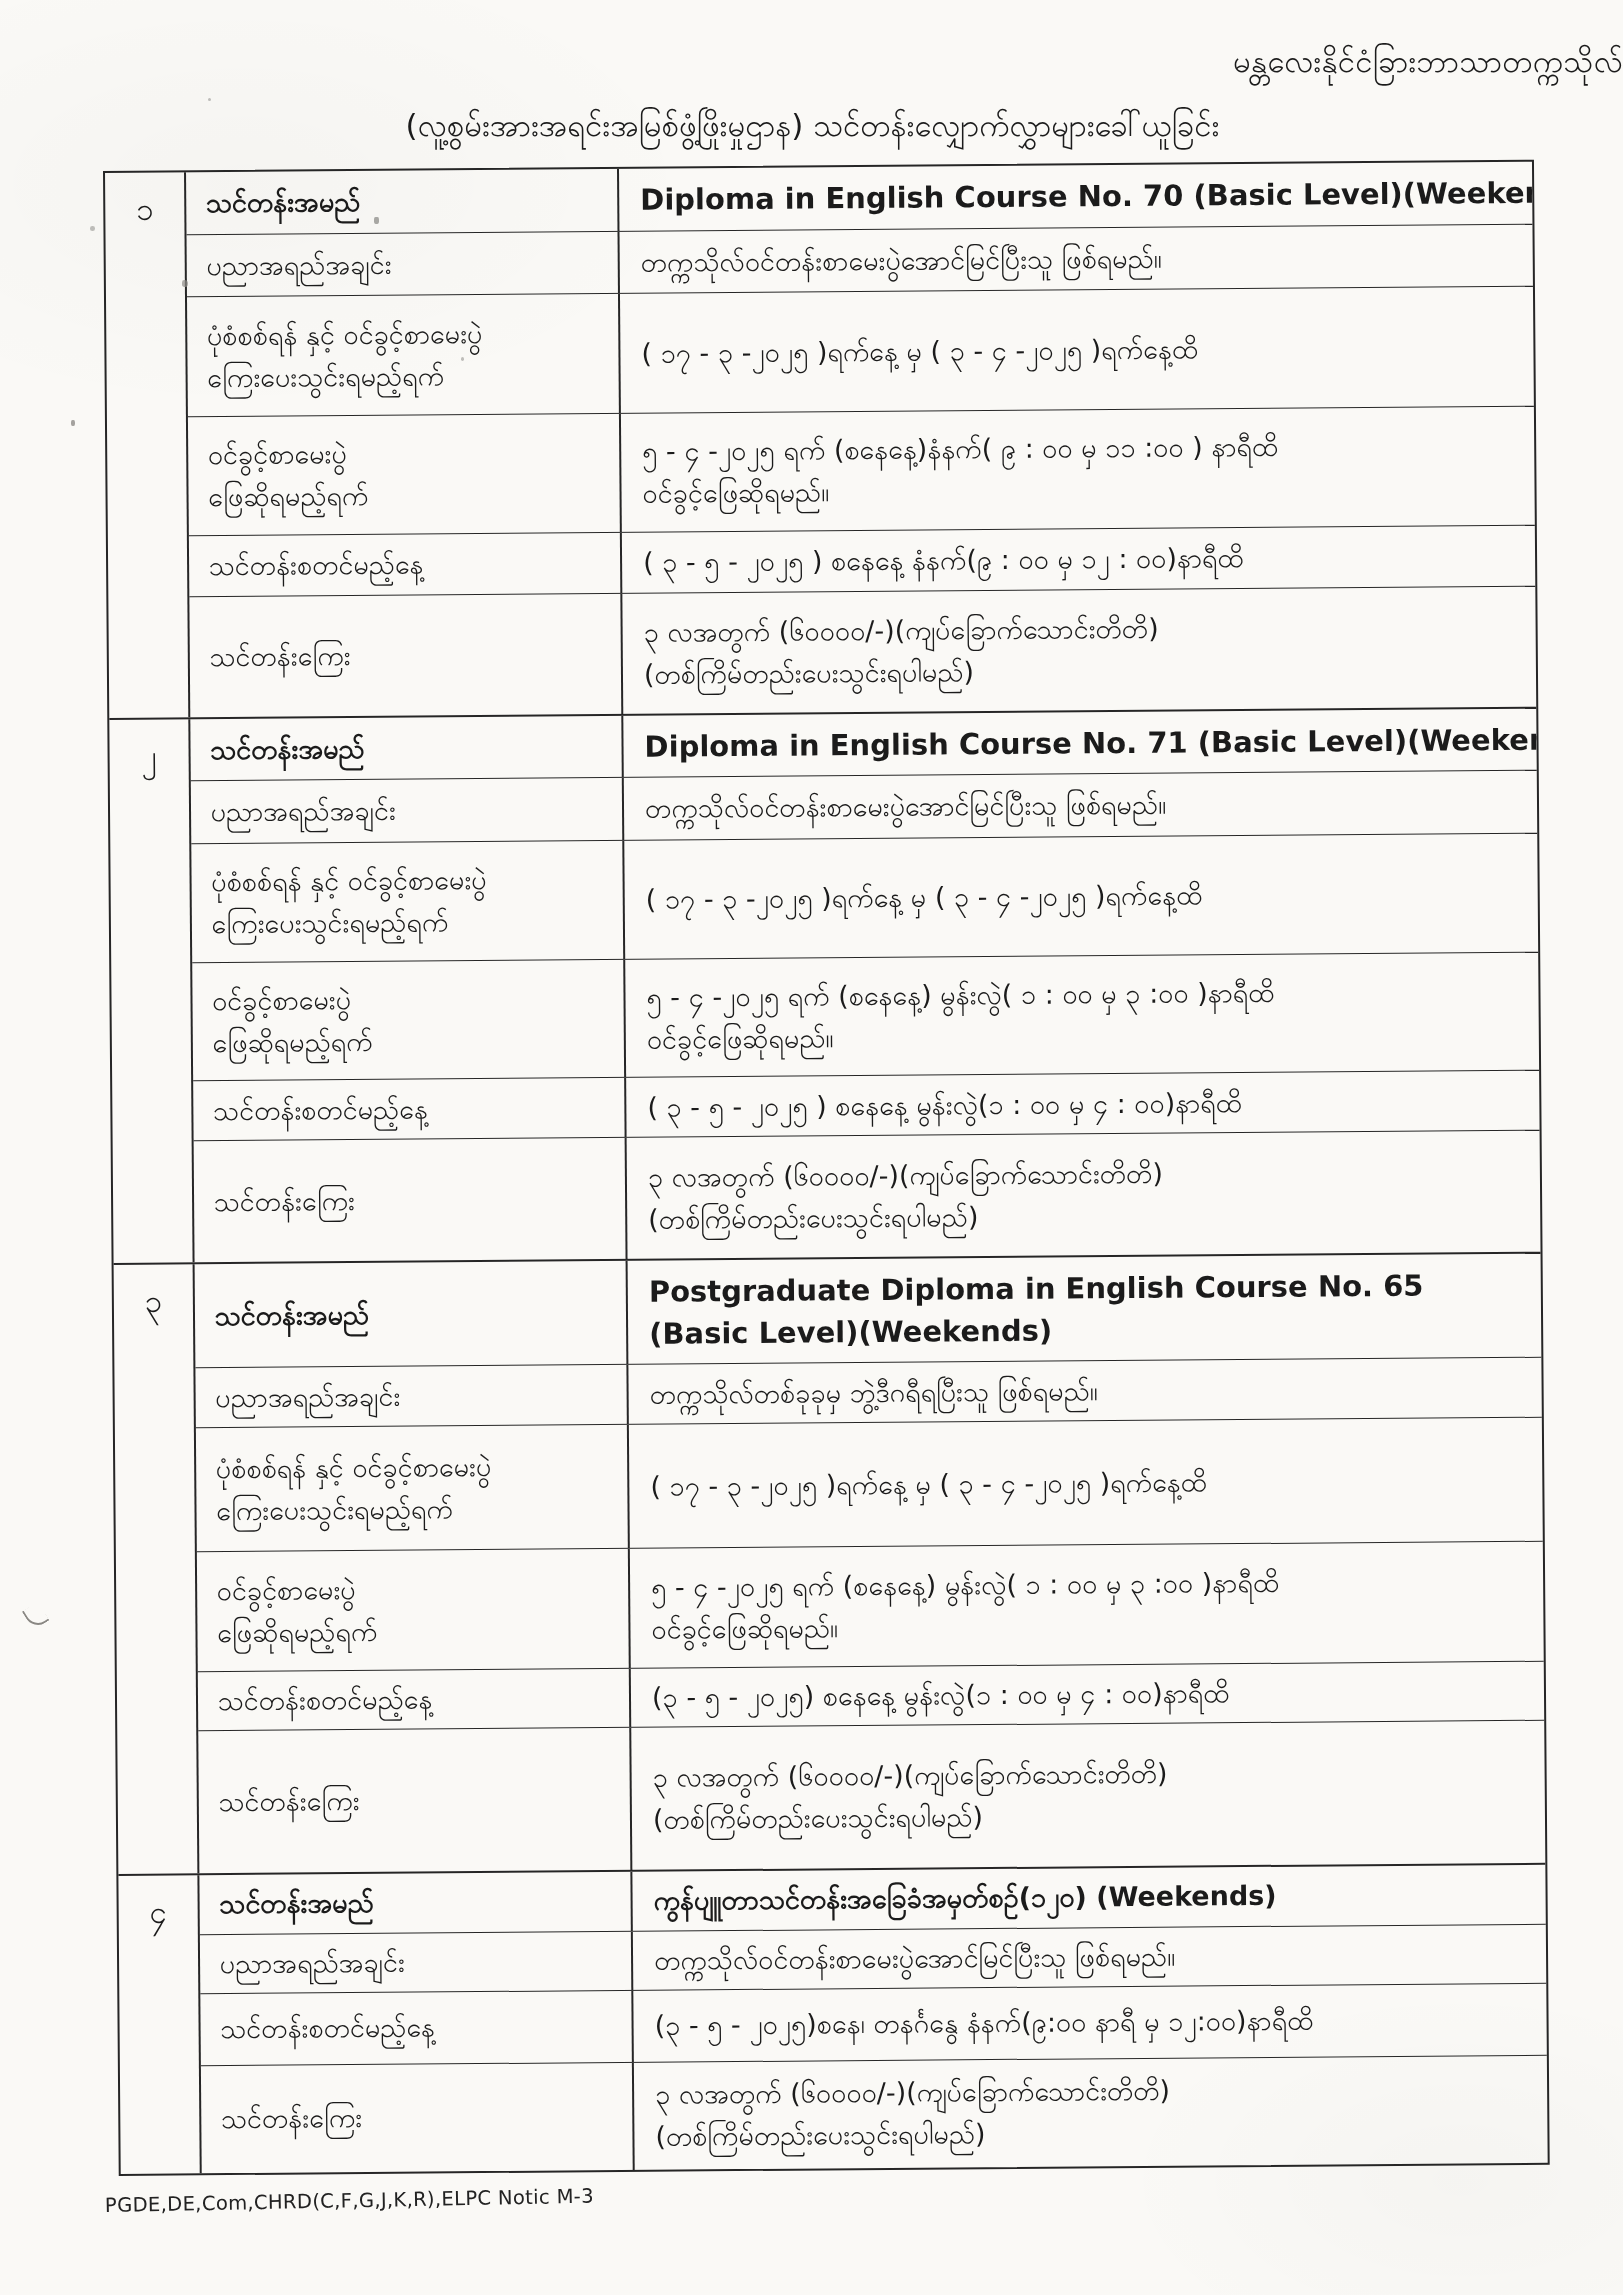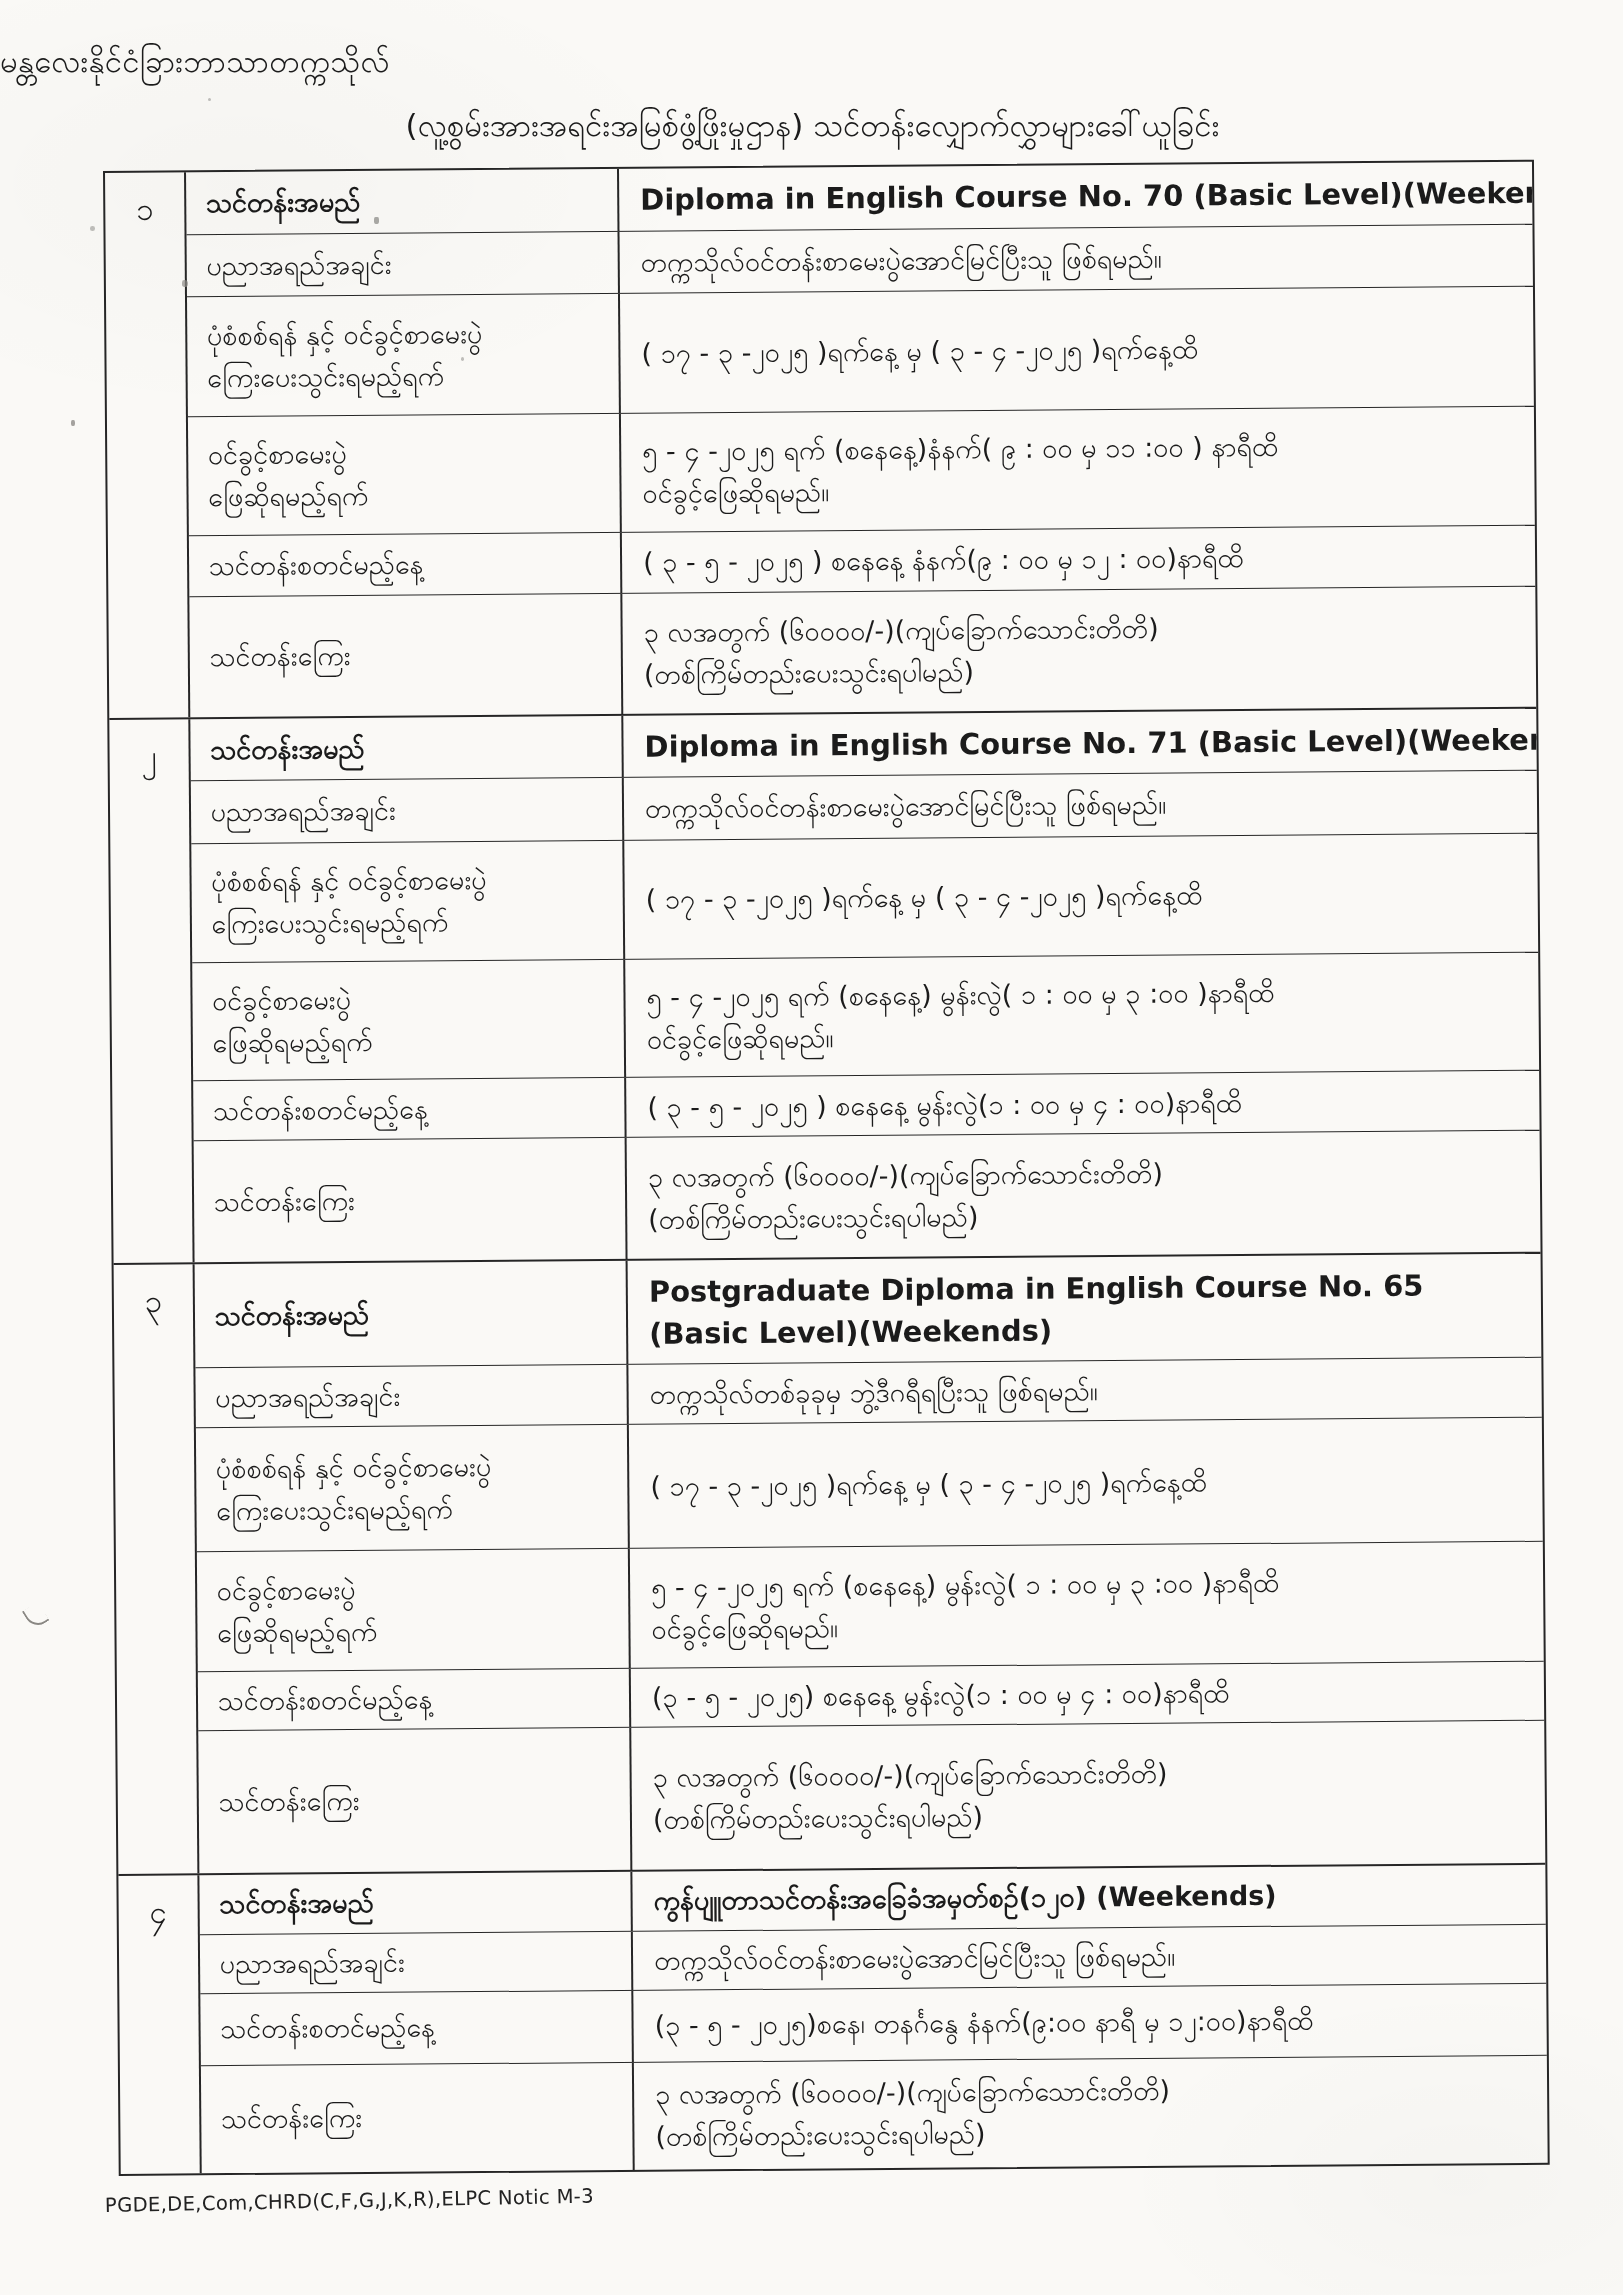--- a/index.html
+++ b/index.html
@@ -16,21 +16,21 @@
   }
   .sheet{
     position:relative;width:1623px;height:2295px;overflow:hidden;
     background:
       radial-gradient(785px 393px at 15% 8%, rgba(0,0,0,0.018), transparent 60%),
       radial-gradient(589px 327px at 90% 95%, rgba(0,0,0,0.02), transparent 60%),
       var(--paper);
   }
   .doc-title{
     position:absolute;top:38px;left:0;width:1623px;
-    text-align:left;font-size:31px;line-height:47px;
+    text-align:right;font-size:31px;line-height:47px;
     letter-spacing:0.3px;white-space:nowrap;
   }
   .doc-subtitle{
     position:absolute;top:102px;left:1px;width:1623px;
     text-align:center;font-size:31px;line-height:47px;white-space:nowrap;
   }
   .course-table{
     position:absolute;left:103px;top:171px;width:1431px;
     border:2px solid var(--border);
     transform:rotate(-0.45deg);transform-origin:top left;

